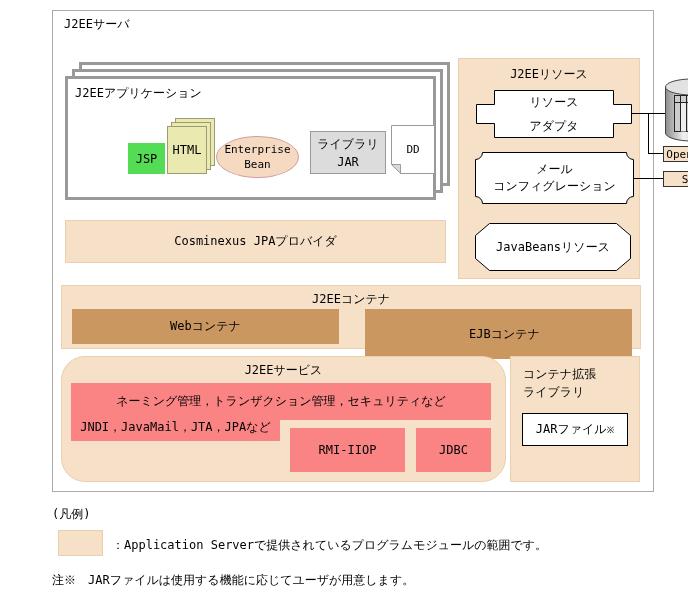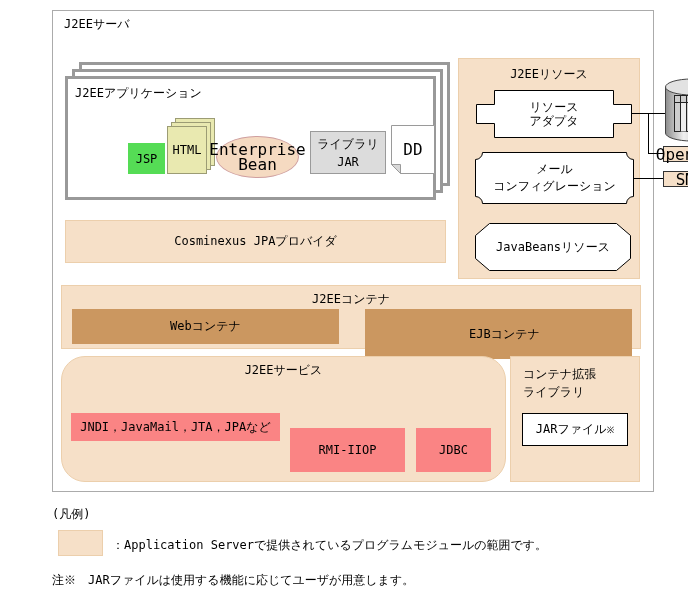--- a/index.html
+++ b/index.html
@@ -12,21 +12,21 @@
   .beige{background:#F6E0C8;border:1px solid #ECCFAC;}
   .tan{background:#CB9760;}
   .pink{background:#FA8484;}
   .graybox{background:#DCDCDC;border:1px solid #9A9A9A;}
   .whiteshape{position:absolute;inset:0;}
   .shape-text{position:absolute;inset:0;display:flex;align-items:center;justify-content:center;text-align:center;}
   .line{position:absolute;background:#000;}
   .outer{border:1px solid #ABABAB;background:#fff;}
   .stack{border:3px solid #999999;background:#ffffff;}
   .page-sheet{position:absolute;width:40px;height:48px;background:#E9E9B0;border:1px solid #9C9C74;box-sizing:border-box;}
-  .smalltext{font-size:16px;}
+  .smalltext{font-size:11px;}
   sup.note{font-size:9px;vertical-align:4px;}
 </style>
 </head>
 <body>
 
 <div class="page">
 
   <div class="abs outer" style="left:8px;top:10px;width:602px;height:482px;"></div>
   <div class="abs" style="left:20px;top:16px;">J2EEサーバ</div>
 
@@ -62,21 +62,21 @@
 
   <div class="abs ctr beige" style="left:21px;top:220px;width:381px;height:43px;">Cosminexus JPAプロバイダ</div>
 
   <div class="abs beige" style="left:414px;top:58px;width:182px;height:221px;">
     <div class="abs" style="left:0;top:7px;width:100%;text-align:center;">J2EEリソース</div>
 
     <div class="abs" style="left:17px;top:31px;width:156px;height:48px;">
       <svg class="whiteshape" width="156" height="48">
         <path d="M18.5,0.5 H137.5 V14.5 H155.5 V33.5 H137.5 V47.5 H18.5 V33.5 H0.5 V14.5 H18.5 Z" fill="#ffffff" stroke="#000"></path>
       </svg>
-      <div class="shape-text ml" style="line-height:14px;">リソース
+      <div class="shape-text ml" style="line-height:24px;">リソース
 アダプタ</div>
     </div>
 
     <div class="abs" style="left:16px;top:93px;width:159px;height:52px;">
       <svg class="whiteshape" width="159" height="52">
         <path d="M7.5,0.5 H151.5 A7,7 0 0 0 158.5,7.5 V44.5 A7,7 0 0 0 151.5,51.5 H7.5 A7,7 0 0 0 0.5,44.5 V7.5 A7,7 0 0 0 7.5,0.5 Z" fill="#ffffff" stroke="#000"></path>
       </svg>
       <div class="shape-text ml" style="line-height:17px;">メール
 コンフィグレーション</div>
     </div>
@@ -116,20 +116,21 @@
   <div class="abs ctr smalltext" style="left:619px;top:171px;width:64px;height:16px;background:#F6E0C8;border:1px solid #333;">SMTP</div>
 
   <div class="abs beige" style="left:17px;top:285px;width:580px;height:64px;">
     <div class="abs" style="left:0;top:5px;width:100%;text-align:center;">J2EEコンテナ</div>
     <div class="abs ctr tan" style="left:10px;top:23px;width:267px;height:35px;">Webコンテナ</div>
     <div class="abs ctr tan" style="left:303px;top:23px;width:267px;height:50px;padding-left:12px;">EJBコンテナ</div>
   </div>
 
   <div class="abs beige" style="left:17px;top:356px;width:445px;height:126px;border-radius:24px;">
     <div class="abs" style="left:0;top:5px;width:100%;text-align:center;">J2EEサービス</div>
+    <div class="abs ctr pink" style="left:9px;top:26px;width:420px;height:37px;">ネーミング管理，トランザクション管理，セキュリティなど</div>
     <div class="abs ctr pink" style="left:9px;top:56px;width:209px;height:28px;">JNDI，JavaMail，JTA，JPAなど</div>
     <div class="abs ctr pink" style="left:228px;top:71px;width:115px;height:44px;">RMI-IIOP</div>
     <div class="abs ctr pink" style="left:354px;top:71px;width:75px;height:44px;">JDBC</div>
   </div>
 
   <div class="abs beige" style="left:466px;top:356px;width:130px;height:126px;">
     <div class="abs ml" style="left:12px;top:8px;line-height:18px;">コンテナ拡張
 ライブラリ</div>
     <div class="abs ctr" style="left:11px;top:56px;width:106px;height:33px;background:#fff;border:1px solid #000;">
       <span>JARファイル</span>

